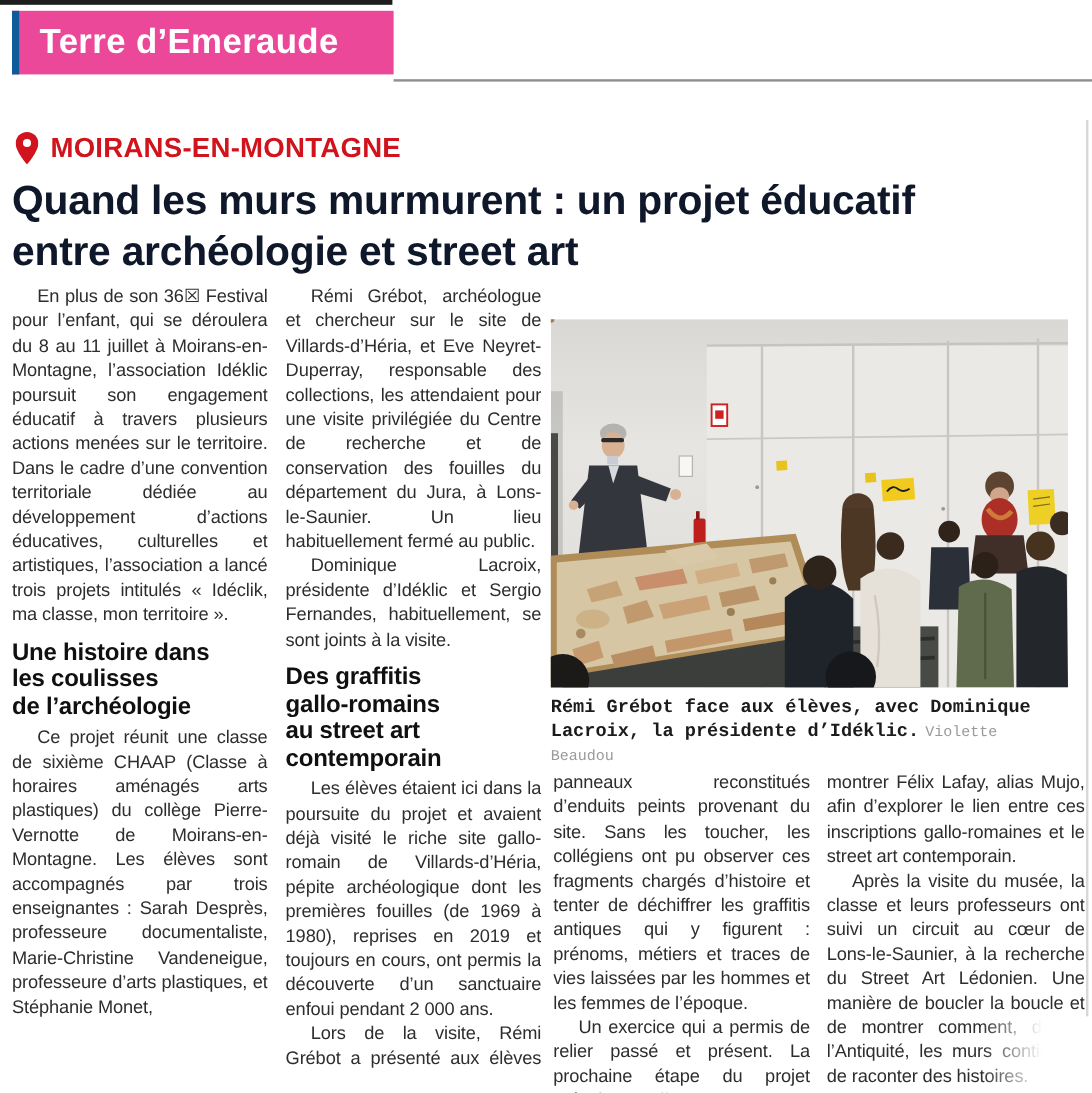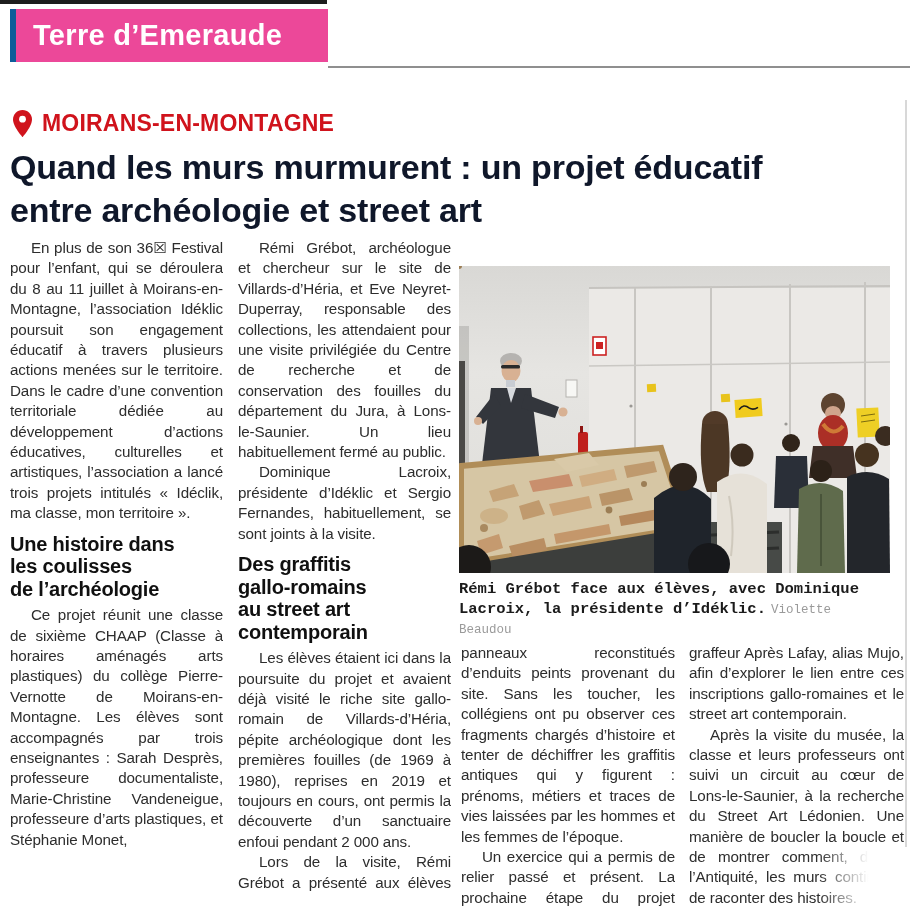--- a/index.html
+++ b/index.html
@@ -184,20 +184,20 @@
     <b>Rémi Grébot face aux élèves, avec Dominique Lacroix, la présidente d’Idéklic.</b><span class="credit">Violette Beaudou</span>
   </div>
 </div>
 
 <div class="col" id="col3">
   <p class="cont">panneaux reconstitués d’enduits peints provenant du site. Sans les toucher, les collégiens ont pu observer ces fragments chargés d’histoire et tenter de déchiffrer les graffitis antiques qui y figurent&nbsp;: prénoms, métiers et traces de vies laissées par les hommes et les femmes de l’époque.</p>
   <p>Un exercice qui a permis de relier passé et présent. La prochaine étape du projet prévoit en effet une rencontre avec le</p>
 </div>
 
 <div class="col" id="col4">
-  <p class="cont">graffeur Après Lafay, alias Mujo, afin d’explorer le lien entre ces inscriptions gallo-romaines et le street art contemporain.</p>
+  <p class="cont">montrer Félix Lafay, alias Mujo, afin d’explorer le lien entre ces inscriptions gallo-romaines et le street art contemporain.</p>
   <p>Après la visite du musée, la classe et leurs professeurs ont suivi un circuit au cœur de Lons-le-Saunier, à la recherche du Street Art Lédonien. Une manière de boucler la boucle et de montrer comment, depuis l’Antiquité, les murs continuent de raconter des histoires.</p>
   <p class="byline">
     <span class="dot">●</span><span>Violette Beaudou</span>
   </p>
 </div>
 
 <div class="abs" id="fade"></div>
 
 </body></html>

